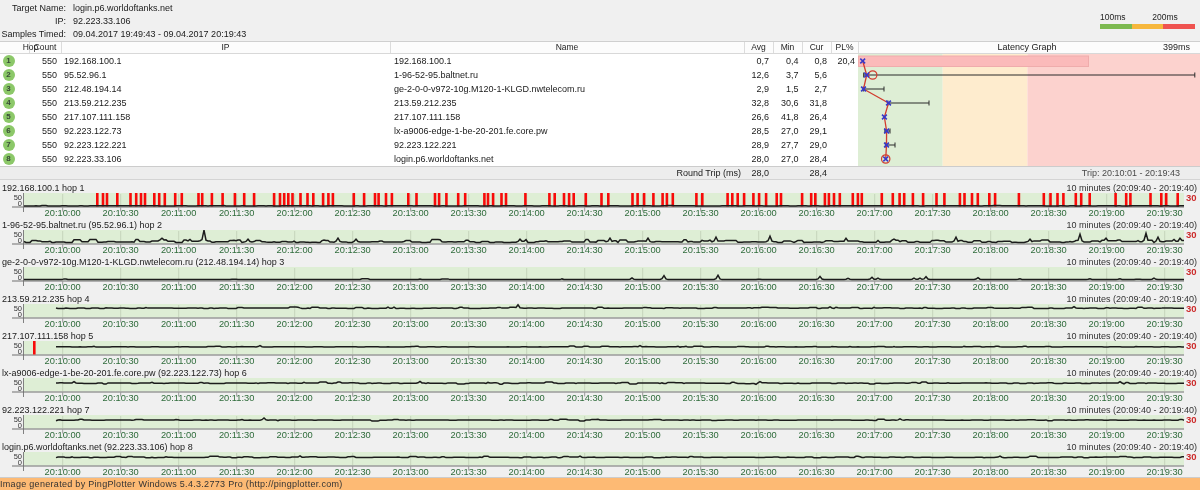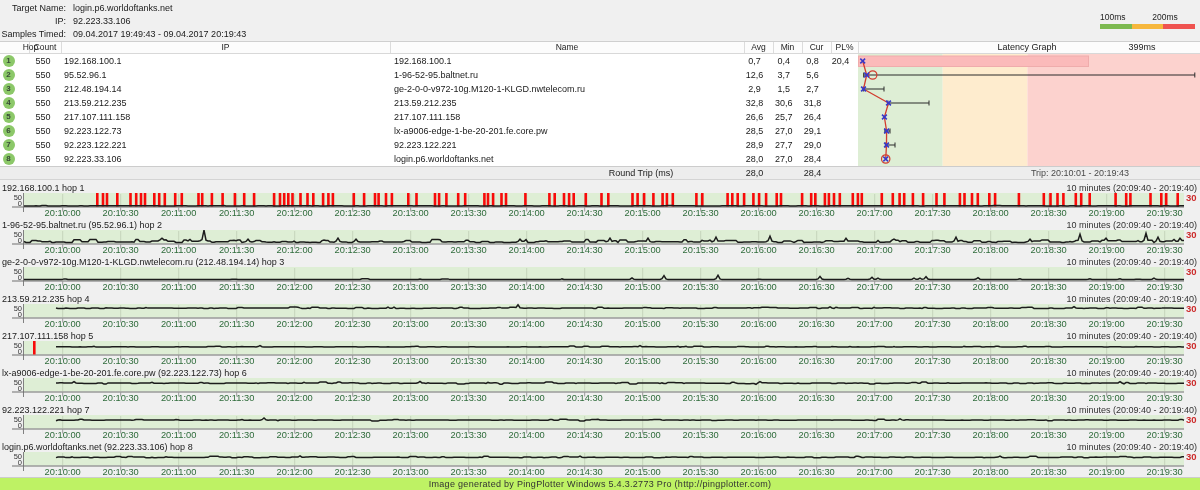--- a/index.html
+++ b/index.html
@@ -1,21 +1,21 @@
 <!DOCTYPE html>
 <html><head><meta charset="utf-8"><style>
 * { margin:0; padding:0; box-sizing:border-box; }
 html,body { width:1200px; height:490px; background:#f0f0f0;
   font-family:"Liberation Sans", sans-serif; position:relative; overflow:hidden; }
 .abs { position:absolute; }
 .hdrlbl { position:absolute; right:1134px; white-space:nowrap; font-size:9px; color:#1a1a1a; }
 .hdrval { position:absolute; left:73px; white-space:nowrap; font-size:9px; color:#1a1a1a; }
 .th { position:absolute; font-size:8.5px; color:#222; top:41px; height:13px; line-height:13px; }
 .cell { position:absolute; font-size:9px; color:#1a1a1a; height:14px; line-height:14px; white-space:nowrap; }
-.r { text-align:center; }
+.r { text-align:right; }
 </style></head><body>
 <div class="hdrlbl" style="top:3px">Target Name:</div>
 <div class="hdrval" style="top:3px">login.p6.worldoftanks.net</div>
 <div class="hdrlbl" style="top:16px">IP:</div>
 <div class="hdrval" style="top:16px">92.223.33.106</div>
 <div class="hdrlbl" style="top:29px">Samples Timed:</div>
 <div class="hdrval" style="top:29px">09.04.2017 19:49:43 - 09.04.2017 20:19:43</div>
 <div class="abs" style="left:1100px;top:12px;width:62px;text-align:left;font-size:8.5px;color:#222">100ms</div>
 <div class="abs" style="left:1134px;top:12px;width:62px;text-align:center;font-size:8.5px;color:#222">200ms</div>
 <div class="abs" style="left:1100px;top:24px;width:31.7px;height:5px;background:#7cb950"></div>
@@ -100,21 +100,21 @@
 <div class="cell" style="left:64px;top:96px">213.59.212.235</div>
 <div class="cell" style="left:394px;top:96px">213.59.212.235</div>
 <div class="cell r" style="left:740px;top:96px;width:29px">32,8</div>
 <div class="cell r" style="left:769px;top:96px;width:29.5px">30,6</div>
 <div class="cell r" style="left:798px;top:96px;width:29px">31,8</div>
 <div class="abs" style="left:2.5px;top:111px;width:12px;height:12px;border-radius:50%;background:#8cc869;text-align:center;font-size:8px;font-weight:bold;line-height:12px;color:#374937">5</div>
 <div class="cell r" style="left:29px;top:110px;width:28px">550</div>
 <div class="cell" style="left:64px;top:110px">217.107.111.158</div>
 <div class="cell" style="left:394px;top:110px">217.107.111.158</div>
 <div class="cell r" style="left:740px;top:110px;width:29px">26,6</div>
-<div class="cell r" style="left:769px;top:110px;width:29.5px">25,7</div>
+<div class="cell r" style="left:769px;top:110px;width:29.5px">41,8</div>
 <div class="cell r" style="left:798px;top:110px;width:29px">26,4</div>
 <div class="abs" style="left:2.5px;top:125px;width:12px;height:12px;border-radius:50%;background:#8cc869;text-align:center;font-size:8px;font-weight:bold;line-height:12px;color:#374937">6</div>
 <div class="cell r" style="left:29px;top:124px;width:28px">550</div>
 <div class="cell" style="left:64px;top:124px">92.223.122.73</div>
 <div class="cell" style="left:394px;top:124px">lx-a9006-edge-1-be-20-201.fe.core.pw</div>
 <div class="cell r" style="left:740px;top:124px;width:29px">28,5</div>
 <div class="cell r" style="left:769px;top:124px;width:29.5px">27,0</div>
 <div class="cell r" style="left:798px;top:124px;width:29px">29,1</div>
 <div class="abs" style="left:2.5px;top:139px;width:12px;height:12px;border-radius:50%;background:#8cc869;text-align:center;font-size:8px;font-weight:bold;line-height:12px;color:#374937">7</div>
 <div class="cell r" style="left:29px;top:138px;width:28px">550</div>
@@ -812,12 +812,12 @@
     <line x1="1164.7" y1="13" x2="1164.7" y2="25.5" stroke="#c6d4bc" stroke-width="1"></line>
     <line x1="1164.7" y1="25.5" x2="1164.7" y2="30.5" stroke="#9a9a9a" stroke-width="1"></line>
     <text x="1164.7" y="35" font-size="9.3" fill="#2e6b3a" text-anchor="middle" font-family="Liberation Sans, sans-serif">20:19:30</text>
     <polyline points="56,17.6 58,17 60,17 62,17 64,17 66,17.6 68,17.6 70,17.4 72,16.9 74,17.6 76,17.6 78,17.6 80,17.6 82,17.2 84,17.2 86,17.2 88,17.2 90,17.7 92,17.7 94,17.3 96,17.3 98,17.3 100,17.4 102,17.4 104,17.4 106,17.4 108,17.3 110,17.3 112,17.3 114,17.3 116,16.5 118,16.5 120,16.5 122,17.2 124,17.2 126,17.5 128,16.5 130,16.5 132,16.5 134,17.1 136,17.1 138,17.1 140,17.1 142,17.1 144,17.1 146,17.7 148,17.7 150,17.7 152,17.3 154,17.7 156,17.7 158,17.5 160,17.5 162,17.5 164,17.5 166,16.7 168,17.3 170,17.2 172,17.2 174,17.4 176,17.4 178,17.4 180,17.4 182,17.4 184,17.5 186,17.4 188,17.4 190,17.4 192,17.4 194,17.4 196,17.4 198,17.4 200,17.4 202,17.6 204,17.6 206,17.3 208,17.3 210,16.2 212,16.2 214,16.2 216,16.2 218,16.2 220,17.1 222,17.1 224,17.3 226,17.3 228,17.1 230,17.1 232,17.7 234,17.7 236,17.7 238,17.2 240,17.2 242,17.5 244,16.7 246,16.7 248,16.7 250,17 252,17 254,17.7 256,17.7 258,17.7 260,17.7 262,17.4 264,17.6 266,17.6 268,17.6 270,16.7 272,16.7 274,16.7 276,16.7 278,17.2 280,17.2 282,17.2 284,17.2 286,17.6 288,17.6 290,17.6 292,17.1 294,17.1 296,17.1 298,17.1 300,15.9 302,17.2 304,17.2 306,17.1 308,17.1 310,16.8 312,16.8 314,16.8 316,16.8 318,17.2 320,17.2 322,17.3 324,17.3 326,17.3 328,17.1 330,17.1 332,17.1 334,17.1 336,17.3 338,17.3 340,17.4 342,17.4 344,17.4 346,17.4 348,16.8 350,16.8 352,16.6 354,16.6 356,17.5 358,17.5 360,17.5 362,17.6 364,17.6 366,17.5 368,17.5 370,17.5 372,17.5 374,17.2 376,17.2 378,17.2 380,17.2 382,17.3 384,17.3 386,17.2 388,17.2 390,17.3 392,17.3 394,17.3 396,17.3 398,17.1 400,17.3 402,17.4 404,17.4 406,17.4 408,17.4 410,16.5 412,16.5 414,16.5 416,16.5 418,17.3 420,17.1 422,17.1 424,17.1 426,17.5 428,17.5 430,17.5 432,17.5 434,17.2 436,17.2 438,17.5 440,17.5 442,16.7 444,16.7 446,17.6 448,17.6 450,17.4 452,17.6 454,17.2 456,17.2 458,17.2 460,17.2 462,17.2 464,17.2 466,17.5 468,17.5 470,17.5 472,17.4 474,17.4 476,17.4 478,17.4 480,17.1 482,17.5 484,16.3 486,16.3 488,16.3 490,17.3 492,17.3 494,17.3 496,17.3 498,17.3 500,17.3 502,17.3 504,17.3 506,17.3 508,17.3 510,17.5 512,17.5 514,17.5 516,17.5 518,17.5 520,17.7 522,17.7 524,17.1 526,17.1 528,17.1 530,17.1 532,17.5 534,17.5 536,17.5 538,17.2 540,17.2 542,17.2 544,17.7 546,17.5 548,17.5 550,17.3 552,17.1 554,17.1 556,17.1 558,17.7 560,17.7 562,17.3 564,16.4 566,16.4 568,16.4 570,17.1 572,17.1 574,17.1 576,17.1 578,17.1 580,16 582,17.2 584,17.5 586,17.5 588,17.2 590,17.2 592,17.2 594,17.1 596,17.6 598,17.6 600,17.4 602,17.4 604,17.4 606,17.2 608,17.2 610,17.2 612,17.3 614,17.3 616,17.3 618,17.3 620,17.5 622,17.5 624,17.3 626,17.3 628,17.3 630,17.5 632,17.5 634,17.5 636,17.5 638,17.5 640,17.4 642,17.4 644,17.4 646,17.1 648,17.1 650,17.1 652,17.1 654,17.7 656,17.7 658,17.7 660,17.7 662,17.6 664,17.6 666,17 668,17.2 670,17.2 672,17.1 674,17.1 676,17.1 678,17.3 680,17.2 682,17.2 684,17.2 686,17.2 688,17.5 690,16.6 692,16.6 694,17.1 696,17.1 698,17.1 700,17.1 702,17.1 704,17.6 706,17.6 708,17.6 710,17.6 712,17.3 714,17.3 716,17.3 718,17.3 720,17.3 722,17.3 724,17.5 726,17.5 728,17.3 730,17.3 732,17.3 734,17.3 736,17.3 738,17.3 740,17.3 742,17.2 744,17.2 746,17.2 748,17.2 750,17.2 752,17.2 754,17.2 756,17.5 758,17.5 760,17.5 762,17.5 764,17.5 766,17.3 768,17.3 770,17.3 772,17.3 774,17.1 776,17.1 778,17.1 780,17.4 782,17.4 784,17.4 786,17.4 788,17.1 790,17.2 792,17.3 794,17.3 796,17.4 798,17.6 800,17.6 802,17.6 804,17.6 806,17.1 808,17.1 810,17.1 812,17.1 814,17.7 816,17.7 818,17.7 820,17.7 822,17.3 824,17.3 826,17.3 828,17.4 830,17.4 832,17.4 834,17.4 836,17.1 838,17.1 840,17.1 842,17.1 844,17.1 846,17.1 848,17.1 850,17.5 852,17.5 854,17.5 856,16.3 858,16.3 860,16.7 862,17.5 864,17.5 866,16.9 868,16.9 870,16.9 872,16.9 874,17.3 876,17.3 878,17.3 880,17.3 882,17.4 884,17.4 886,17.4 888,17.4 890,17.1 892,17.1 894,17.1 896,17.3 898,17.3 900,17.3 902,17.5 904,17.5 906,17.1 908,17.1 910,17.1 912,17.1 914,17.4 916,17.4 918,17.4 920,17.4 922,17.2 924,17.2 926,17.2 928,17.2 930,17.3 932,17.6 934,17.6 936,17.6 938,17.6 940,17.5 942,17.5 944,17.5 946,17.3 948,17.3 950,17.3 952,17.3 954,17.4 956,17.4 958,17.4 960,17.4 962,17.4 964,17.4 966,17.4 968,17.4 970,17.6 972,17.6 974,17.6 976,17.3 978,17.3 980,17.3 982,17.3 984,17.7 986,17.4 988,17.4 990,17.4 992,17.4 994,17.4 996,17.2 998,17.1 1000,16 1002,17.2 1004,17.7 1006,17.7 1008,17.4 1010,17.4 1012,17.4 1014,17.2 1016,17.2 1018,17.2 1020,17.4 1022,17.4 1024,17.4 1026,17.4 1028,17.3 1030,16.2 1032,16.2 1034,16.2 1036,16.2 1038,17.5 1040,17.5 1042,17.5 1044,17.4 1046,17.4 1048,17.4 1050,17.4 1052,17.5 1054,17.5 1056,17.5 1058,17.5 1060,17.3 1062,17 1064,17 1066,17.1 1068,17.1 1070,17.1 1072,17.1 1074,17.5 1076,17.5 1078,17.1 1080,17.1 1082,17.1 1084,17.7 1086,17.7 1088,17.7 1090,17.3 1092,17.3 1094,17.3 1096,17.1 1098,17.3 1100,17.3 1102,17.3 1104,17.1 1106,17.1 1108,17.1 1110,16.9 1112,16.9 1114,17.1 1116,17.1 1118,17.1 1120,16.5 1122,16.5 1124,16.5 1126,16.5 1128,17.1 1130,17.1 1132,17.3 1134,17.7 1136,17.6 1138,17.6 1140,17.6 1142,17.6 1144,17.1 1146,17.1 1148,17.1 1150,17.1 1152,17.6 1154,17.6 1156,17.6 1158,17.6 1160,17.2 1162,17.2 1164,17.2 1166,17.3 1168,17.3 1170,17.3 1172,17.3 1174,17.4 1176,17.4 1178,17.4 1180,17.4 1182,16.7 1184,16.7" fill="none" stroke="#1c1c1c" stroke-width="1.5"></polyline>
     <text x="22" y="19.2" font-size="7.5" fill="#333" text-anchor="end" font-family="Liberation Sans, sans-serif">50</text>
     <text x="22" y="24.7" font-size="7.5" fill="#333" text-anchor="end" font-family="Liberation Sans, sans-serif">0</text>
     <text x="2" y="9.5" font-size="9" fill="#1a1a1a" font-family="Liberation Sans, sans-serif">login.p6.worldoftanks.net (92.223.33.106) hop 8</text>
     <text x="1197" y="9.5" font-size="9" fill="#333" text-anchor="end" font-family="Liberation Sans, sans-serif">10 minutes (20:09:40 - 20:19:40)</text>
     <text x="1186" y="20" font-size="9.5" font-weight="bold" fill="#cc2a2a" font-family="Liberation Sans, sans-serif">30</text>
   </svg>
-<div class="abs" style="left:0;top:477px;width:1200px;height:13px;background:#bef264;border-top:1px solid #cccccc;text-align:center;font-size:9px;letter-spacing:0.3px;line-height:12px;color:#333">Image generated by PingPlotter Windows 5.4.3.2773 Pro (http://pingplotter.com)</div>
+<div class="abs" style="left:0;top:477px;width:1200px;height:13px;background:#fdba74;border-top:1px solid #cccccc;font-size:9px;letter-spacing:0.3px;line-height:12px;color:#333">Image generated by PingPlotter Windows 5.4.3.2773 Pro (http://pingplotter.com)</div>
 </body></html>

